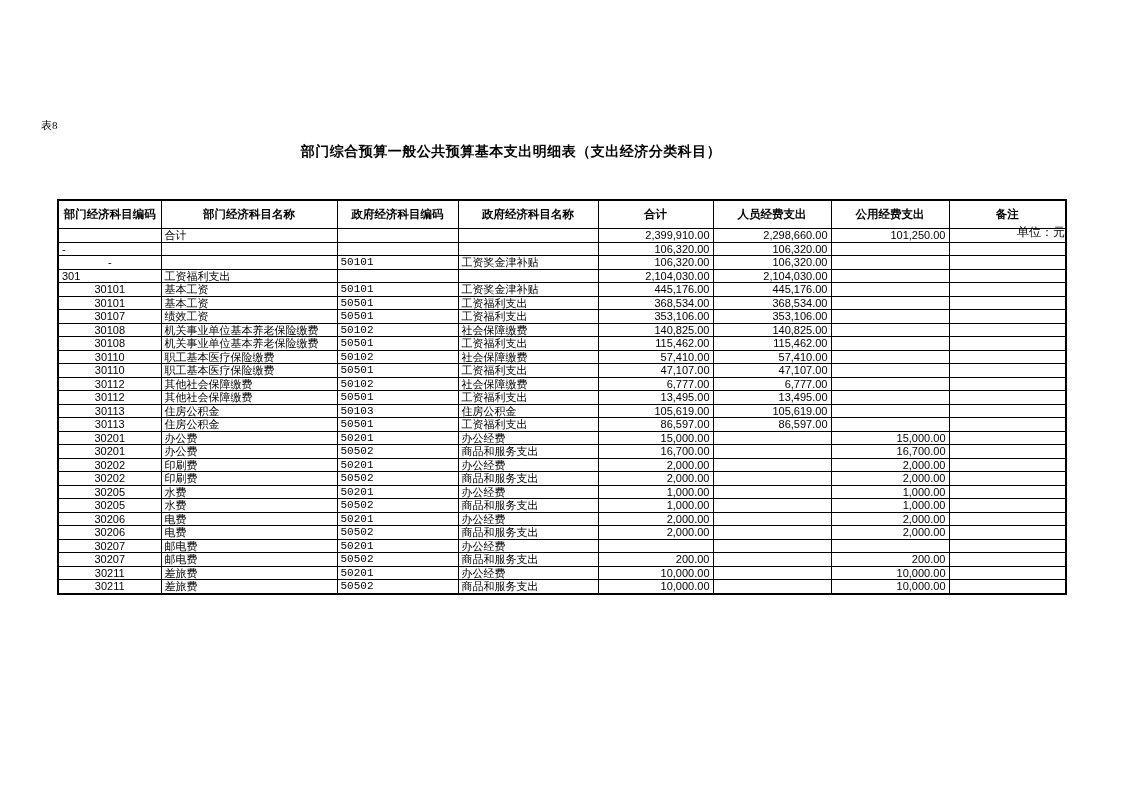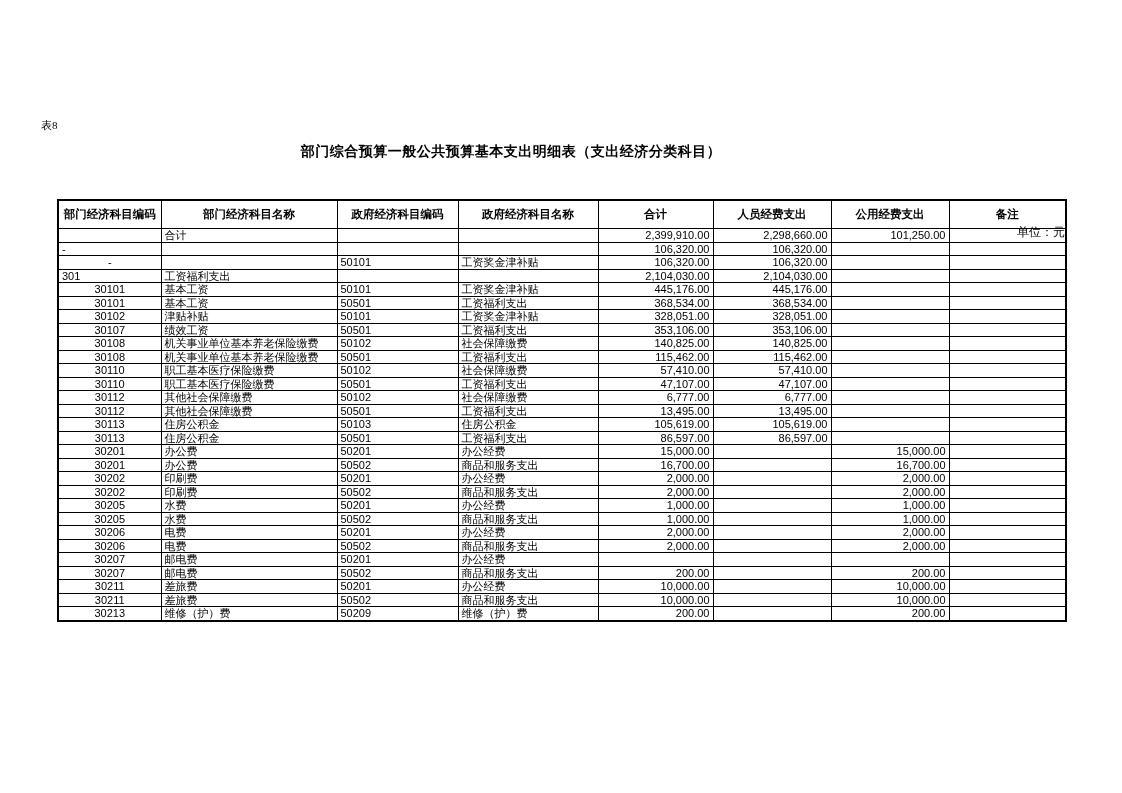--- a/index.html
+++ b/index.html
@@ -64,21 +64,21 @@
     text-align: center;
     font-size: 11.5px;
   }
   table.budget td {
     height: 12.3px;
     line-height: 12.5px;
   }
   
   td.c-code   { text-align: center; font-family: "Liberation Sans", "DejaVu Sans", sans-serif; }
   tr.lvl-top td.c-code { text-align: left; }
-  td.c-gcode  { text-align: left;  font-family: Liberation Sans, sans-serif; }
+  td.c-gcode  { text-align: left;  font-family: Liberation Mono, monospace; }
   td.c-name   { text-align: left; }
   td.c-num    { text-align: right; font-family: "Liberation Sans", "DejaVu Sans", sans-serif; }
   td.c-note   { text-align: left; }
 </style>
 </head>
 <body>
 
 <div class="page">
 
   <div class="sheet-label">表8</div>
@@ -165,30 +165,20 @@
       <td class="c-code">30101</td>
       <td class="c-name">基本工资</td>
       <td class="c-gcode">50501</td>
       <td class="c-name">工资福利支出</td>
       <td class="c-num">368,534.00</td>
       <td class="c-num">368,534.00</td>
       <td class="c-num"></td>
       <td class="c-note"></td>
     </tr>
         <tr class="lvl-sub">
-      <td class="c-code">30102</td>
-      <td class="c-name">津贴补贴</td>
-      <td class="c-gcode">50101</td>
-      <td class="c-name">工资奖金津补贴</td>
-      <td class="c-num">328,051.00</td>
-      <td class="c-num">328,051.00</td>
-      <td class="c-num"></td>
-      <td class="c-note"></td>
-    </tr>
-        <tr class="lvl-sub">
       <td class="c-code">30107</td>
       <td class="c-name">绩效工资</td>
       <td class="c-gcode">50501</td>
       <td class="c-name">工资福利支出</td>
       <td class="c-num">353,106.00</td>
       <td class="c-num">353,106.00</td>
       <td class="c-num"></td>
       <td class="c-note"></td>
     </tr>
         <tr class="lvl-sub">
@@ -384,26 +374,16 @@
         <tr class="lvl-sub">
       <td class="c-code">30211</td>
       <td class="c-name">差旅费</td>
       <td class="c-gcode">50502</td>
       <td class="c-name">商品和服务支出</td>
       <td class="c-num">10,000.00</td>
       <td class="c-num"></td>
       <td class="c-num">10,000.00</td>
       <td class="c-note"></td>
     </tr>
-        <tr class="lvl-sub">
-      <td class="c-code">30213</td>
-      <td class="c-name">维修（护）费</td>
-      <td class="c-gcode">50209</td>
-      <td class="c-name">维修（护）费</td>
-      <td class="c-num">200.00</td>
-      <td class="c-num"></td>
-      <td class="c-num">200.00</td>
-      <td class="c-note"></td>
-    </tr>
       </tbody>
   </table>
 
 </div>
 
 </body></html>

